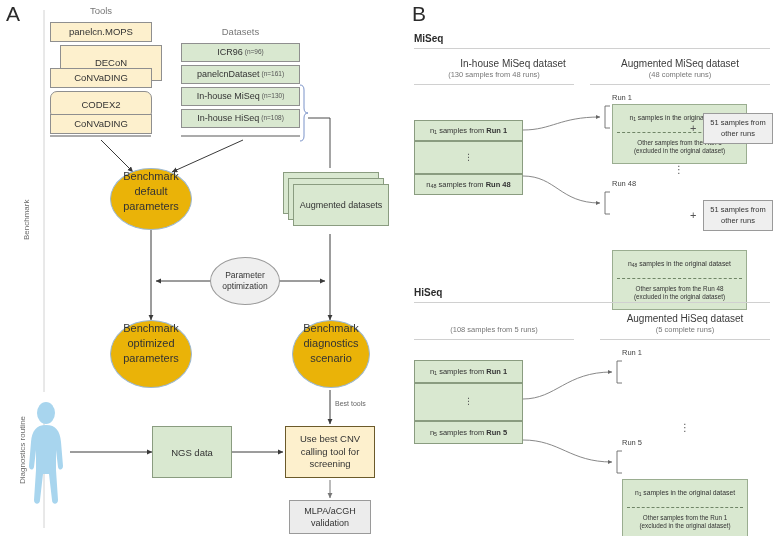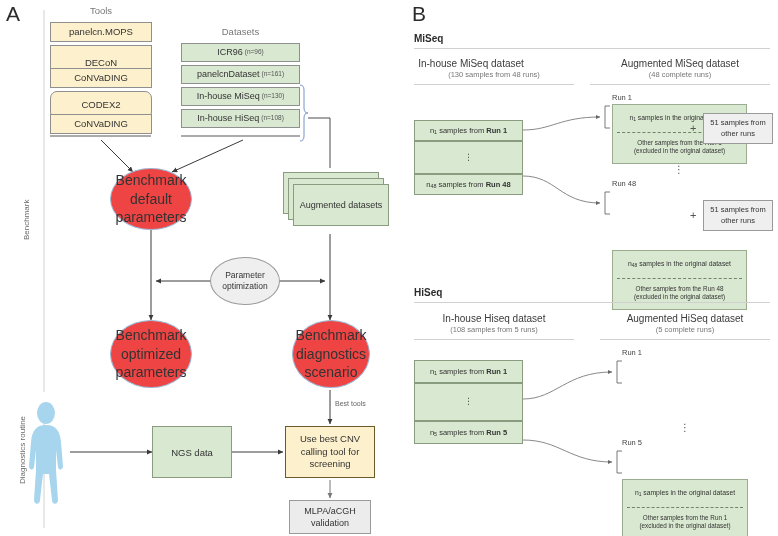--- a/index.html
+++ b/index.html
@@ -45,26 +45,25 @@
     color:#333;
   }
   .ds-box .nsub{font-size:6.5px;color:#555;margin-left:2px;}
   .group-title{
     font-size:9.5px;
     color:#777;
     text-align:center;
   }
   .circle{
     border-radius:50%;
-    background:#ef4444;
+    background:#eab308;
     border:1px solid #9bb8d4;
-    font-size:14px;
+    font-size:11px;
     color:#333;
     display:flex;
-    align-items:center;
     justify-content:center;
     text-align:center;
     line-height:1.35;
     box-sizing:border-box;
   }
   .ellipse{
     border-radius:50%;
     background:#efefef;
     border:1px solid #9a9a9a;
     font-size:8.5px;
@@ -222,21 +221,21 @@
 
   <div class="abs panel-letter" style="left:6px;top:2px;">A</div>
 
   <div class="abs vlabel" style="left:22px;top:160px;height:120px;">Benchmark</div>
   <div class="abs vlabel" style="left:18px;top:415px;height:70px;width:14px;">Diagnostics routine</div>
 
   <div class="abs group-title" style="left:50px;top:5px;width:102px;">Tools</div>
   <div class="abs box tool-box" style="left:50px;top:22px;width:102px;height:20px;">
     <span>panelcn.MOPS</span>
   </div>
-  <div class="abs box tool-box" style="left:50px;top:45px;width:102px;height:36px;">
+  <div class="abs box tool-box" style="left:60px;top:45px;width:102px;height:36px;">
     <span>DECoN</span>
   </div>
   <div class="abs box tool-box" style="left:50px;top:68px;width:102px;height:20px;">
     <span>CoNVaDING</span>
   </div>
   <div class="abs box tool-box" style="left:50px;top:91px;width:102px;height:28px;border-radius:7px;">
     <span>CODEX2</span>
   </div>
   <div class="abs box tool-box" style="left:50px;top:114px;width:102px;height:20px;">
     <span>CoNVaDING</span>
@@ -302,21 +301,21 @@
 
   <div class="abs gray-box" style="left:289px;top:500px;width:82px;height:34px;padding:0 4px;">
     <span>MLPA/aCGH validation</span>
   </div>
 
   <div class="abs panel-letter" style="left:412px;top:2px;">B</div>
 
   <div class="abs bheading" style="left:414px;top:33px;">MiSeq</div>
   <div class="abs hairline" style="left:414px;top:48px;width:356px;"></div>
 
-  <div class="abs b-sub-title" style="left:391px;top:58px;width:160px;">In-house MiSeq dataset</div>
+  <div class="abs b-sub-title" style="left:433px;top:58px;width:160px;">In-house MiSeq dataset</div>
   <div class="abs b-sub-note" style="left:414px;top:70px;width:160px;">(130 samples from 48 runs)</div>
   <div class="abs hairline" style="left:414px;top:84px;width:160px;"></div>
 
   <div class="abs b-sub-title" style="left:590px;top:58px;width:180px;">Augmented MiSeq dataset</div>
   <div class="abs b-sub-note" style="left:590px;top:70px;width:180px;">(48 complete runs)</div>
   <div class="abs hairline" style="left:590px;top:84px;width:180px;"></div>
 
   <div class="abs green-box" style="left:414px;top:120px;width:109px;height:21px;font-size:7.5px;">
     <span>
       <span>n</span><span class="sub">1</span><span> samples from </span><b>Run 1</b>
@@ -363,21 +362,20 @@
   <div class="abs plus" style="left:690px;top:209px;"><span>+</span></div>
   <div class="abs other-box" style="left:703px;top:200px;width:70px;height:31px;">
     <span>51 samples from other runs</span>
   </div>
 
   <div class="abs vdots" style="left:672px;top:166px;width:14px;font-size:10px;">⋮</div>
 
   <div class="abs bheading" style="left:414px;top:287px;">HiSeq</div>
   <div class="abs hairline" style="left:414px;top:302px;width:356px;"></div>
 
-  <div class="abs b-sub-title" style="left:414px;top:313px;width:160px;">In-house Hiseq dataset</div>
   <div class="abs b-sub-note" style="left:414px;top:325px;width:160px;">(108 samples from 5 runs)</div>
   <div class="abs hairline" style="left:414px;top:339px;width:160px;"></div>
 
   <div class="abs b-sub-title" style="left:600px;top:313px;width:170px;">Augmented HiSeq dataset</div>
   <div class="abs b-sub-note" style="left:600px;top:325px;width:170px;">(5 complete runs)</div>
   <div class="abs hairline" style="left:600px;top:339px;width:170px;"></div>
 
   <div class="abs green-box" style="left:414px;top:360px;width:109px;height:23px;font-size:7.5px;">
     <span>
       <span>n</span><span class="sub">1</span><span> samples from </span><b>Run 1</b>

